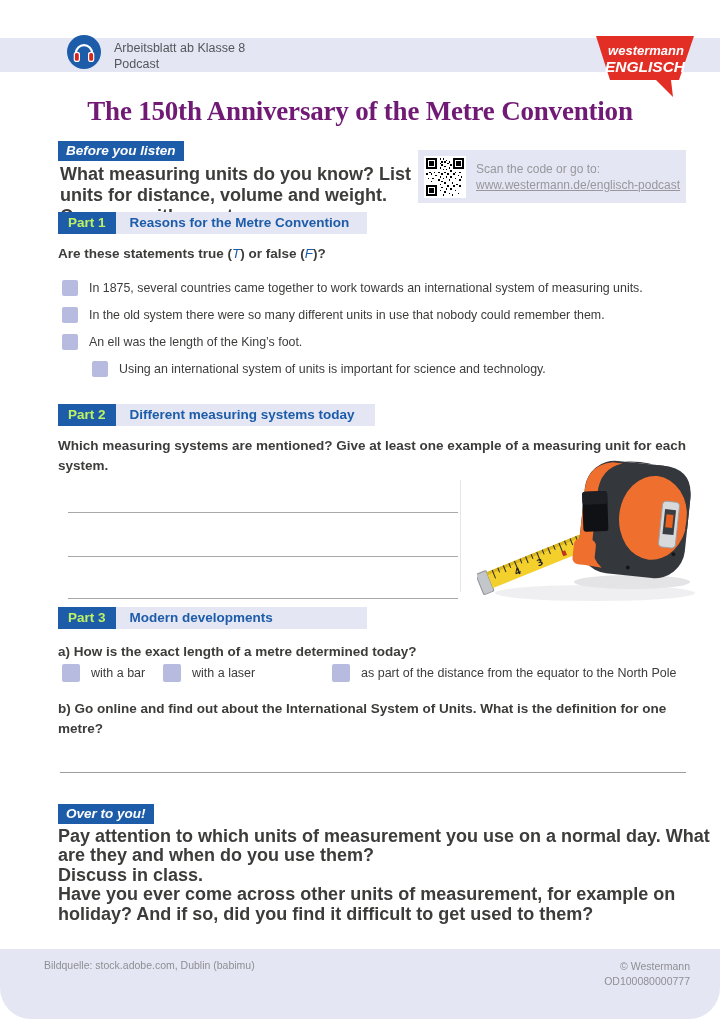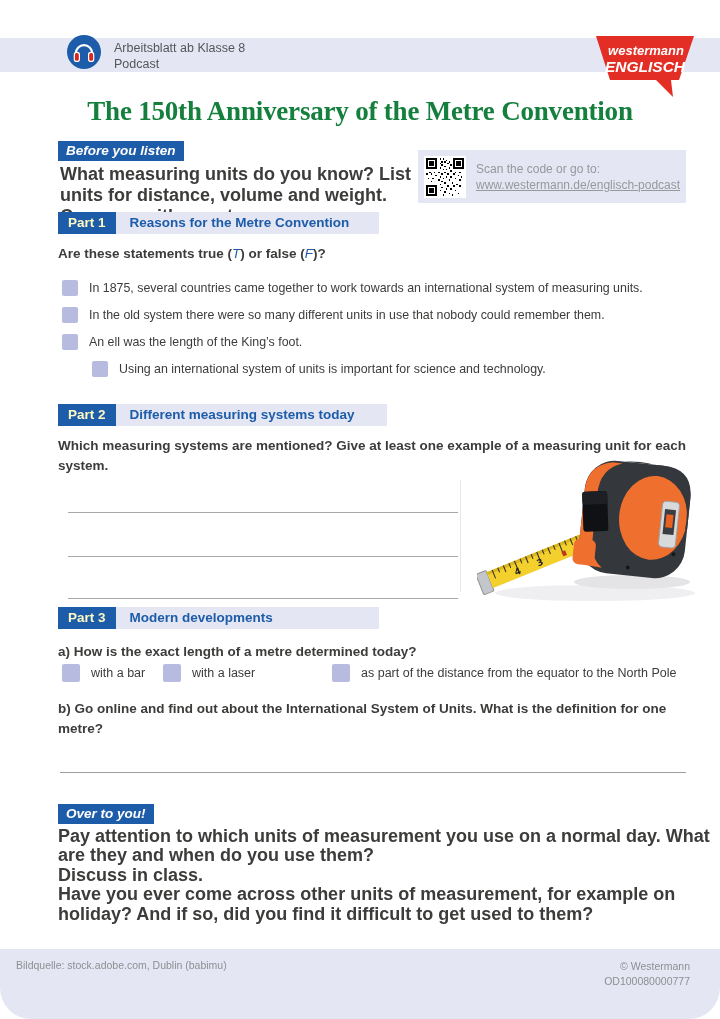--- a/index.html
+++ b/index.html
@@ -9,43 +9,43 @@
 
   
   .head-band{left:0;top:38px;width:720px;height:34px;background:#e4e6f3;}
   .logo-circle{left:67px;top:35px;width:34px;height:34px;}
   .head-text{left:114px;top:40px;font-size:12.5px;line-height:16px;color:#54565a;}
   .flag{left:582px;top:36px;width:112px;height:62px;}
 
   
   .title{left:0;top:96px;width:720px;text-align:center;
          font-family:"Liberation Serif",serif;font-weight:bold;
-         font-size:27px;color:#15803d;letter-spacing:-0.2px;}
+         font-size:27px;color:#701a75;letter-spacing:-0.2px;}
 
   
   .badge{display:inline-block;background:#1d5ca9;color:#fff;font-weight:bold;
          font-size:13.5px;line-height:15px;padding:2px 8px 3px 8px;font-style:italic;}
 
   .before-badge{left:58px;top:141px;}
   .before-text{left:60px;top:164px;width:362px;font-weight:bold;font-size:18px;line-height:21px;}
 
   .qr-box{left:418px;top:150px;width:268px;height:53px;background:#e4e6f3;
           display:flex;align-items:center;}
   .qr-tile{width:42px;height:42px;background:#fff;margin-left:6px;flex:0 0 auto;
            display:flex;align-items:center;justify-content:center;}
   .qr-tile svg{width:38px;height:38px;}
   .qr-text{margin-left:10px;font-size:12px;line-height:16px;color:#97979c;}
   .qr-text a{color:#97979c;text-decoration:underline;}
 
   
   .part-row{display:flex;align-items:stretch;left:58px;}
-  .part-badge{background:#1d5ca9;color:#fef9c3;font-weight:bold;font-size:13.5px;
+  .part-badge{background:#1d5ca9;color:#bef264;font-weight:bold;font-size:13.5px;
               padding:3px 10px 4px 10px;}
   .part-head{background:#e4e6f3;color:#1d5ca9;font-weight:bold;font-size:13.5px;
-             padding:3px 17px 4px 14px;}
+             padding:3px 5px 4px 14px;}
   .ph1{width:232px;} .ph2{width:240px;} .ph3{width:232px;}
   .row1{top:212px;} .row2{top:404px;} .row3{top:607px;}
 
   .question{font-weight:bold;font-size:13.5px;line-height:20px;}
   .q1{left:58px;top:244px;width:650px;}
   .q2{left:58px;top:436px;width:650px;}
   .q3a{left:58px;top:642px;width:650px;}
   .q3b{left:58px;top:699px;width:652px;}
   .tf{color:#1d5ca9;font-style:italic;font-weight:normal;}
 
@@ -69,21 +69,21 @@
   .o0{left:62px;} .o1{left:163px;} .o2{left:288px;margin-left:44px;}
 
   .bline{left:60px;top:772px;width:626px;height:0;border-top:1px solid #9d9da1;}
 
   
   .over-badge{left:58px;top:804px;}
   .over-text{left:58px;top:827px;width:652px;font-weight:bold;font-size:18px;line-height:19.4px;}
 
   
   .foot-band{left:0;top:949px;width:720px;height:70px;background:#e4e6f3;}
-  .foot-left{left:16px;top:959px;font-size:10.5px;color:#8f8f93;}
+  .foot-left{left:44px;top:959px;font-size:10.5px;color:#8f8f93;}
   .foot-right{right:30px;top:959px;font-size:10.5px;color:#8f8f93;text-align:right;line-height:15px;}
 </style>
 </head>
 <body>
 
 <div class="page">
 
   <div class="abs head-band"></div>
 
   <div class="abs logo-circle">

